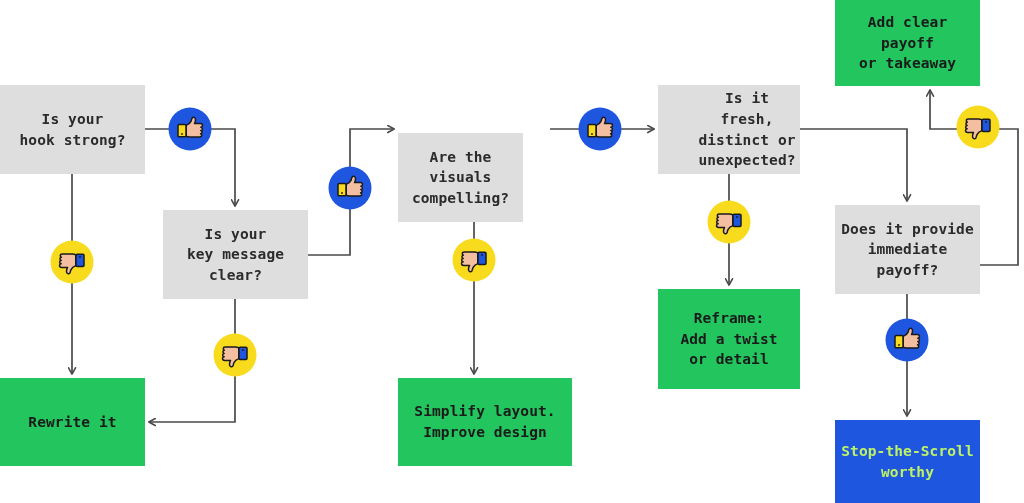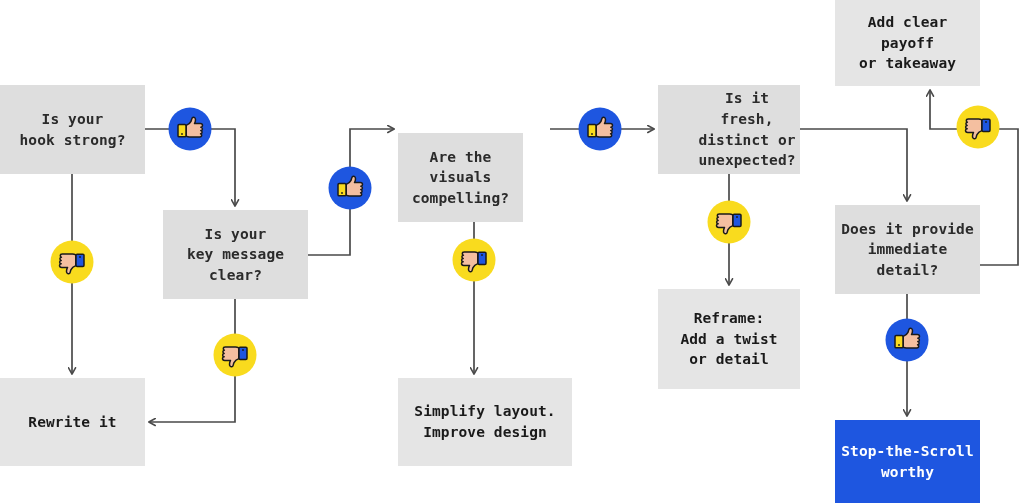--- a/index.html
+++ b/index.html
@@ -41,26 +41,26 @@
     font-weight: 700;
     letter-spacing: 0.1px;
     white-space: pre-line;
     padding: 4px;
   }
   .node.question {
     background: #dedede;
     color: #2b2b2b;
   }
   .node.action {
-    background: #e5e5e5;
+    background: #22c55e;
     color: #1a1a1a;
   }
   .node.final {
     background: #1e56e0;
-    color: #ffffff;
+    color: #bef264;
   }
   .badge {
     position: absolute;
     width: 44px;
     height: 44px;
     border-radius: 50%;
     box-sizing: border-box;
   }
   .badge svg { display: block; width: 44px; height: 44px; }
 </style>
@@ -102,21 +102,21 @@
 distinct or
 unexpected?</div>
       <div class="node action" style="left: 658px; top: 289px; width: 142px; height: 100px;">Reframe:
 Add a twist
 or detail</div>
       <div class="node action" style="left: 835px; top: 0px; width: 145px; height: 86px;">Add clear
 payoff
 or takeaway</div>
       <div class="node question" style="left: 835px; top: 205px; width: 145px; height: 89px;">Does it provide
 immediate
-detail?</div>
+payoff?</div>
       <div class="node final" style="left: 835px; top: 420px; width: 145px; height: 83px;">Stop-the-Scroll
 worthy</div>
     </div>
   <div id="badge-layer">
       <div class="badge" title="Yes" style="left: 168px; top: 107px;">
         <svg viewBox="0 0 44 44">
           <circle cx="22" cy="22" r="21.5" fill="#1e56e0"></circle>
           <g>
             <path d="M18.2,18.4 C18.2,18.4 21.6,17.0 23.0,14.3 C24.0,12.4 23.5,10.4 25.1,10.2 C26.6,10.0 27.6,11.3 27.5,13.0 C27.4,14.8 26.5,16.6 26.5,16.6 L32.3,16.6 C33.6,16.6 34.5,17.3 34.5,18.4 C34.5,19.4 33.7,20.1 32.8,20.2 C33.8,20.3 34.4,21.0 34.4,21.9 C34.4,22.8 33.7,23.5 32.8,23.6 C33.6,23.8 34.1,24.4 34.1,25.2 C34.1,26.1 33.4,26.7 32.6,26.8 C33.3,27.0 33.7,27.6 33.7,28.3 C33.7,29.3 32.9,30.0 31.7,30.0 L21.5,30.0 C19.8,30.0 18.2,29.2 18.2,29.2 Z" fill="#f4bfa0" stroke="#1a1a1a" stroke-width="1.5" stroke-linejoin="round"></path>
             <rect x="10.0" y="17.6" width="8.0" height="12.2" rx="1.1" fill="#f9db1e" stroke="#1a1a1a" stroke-width="1.5"></rect>

